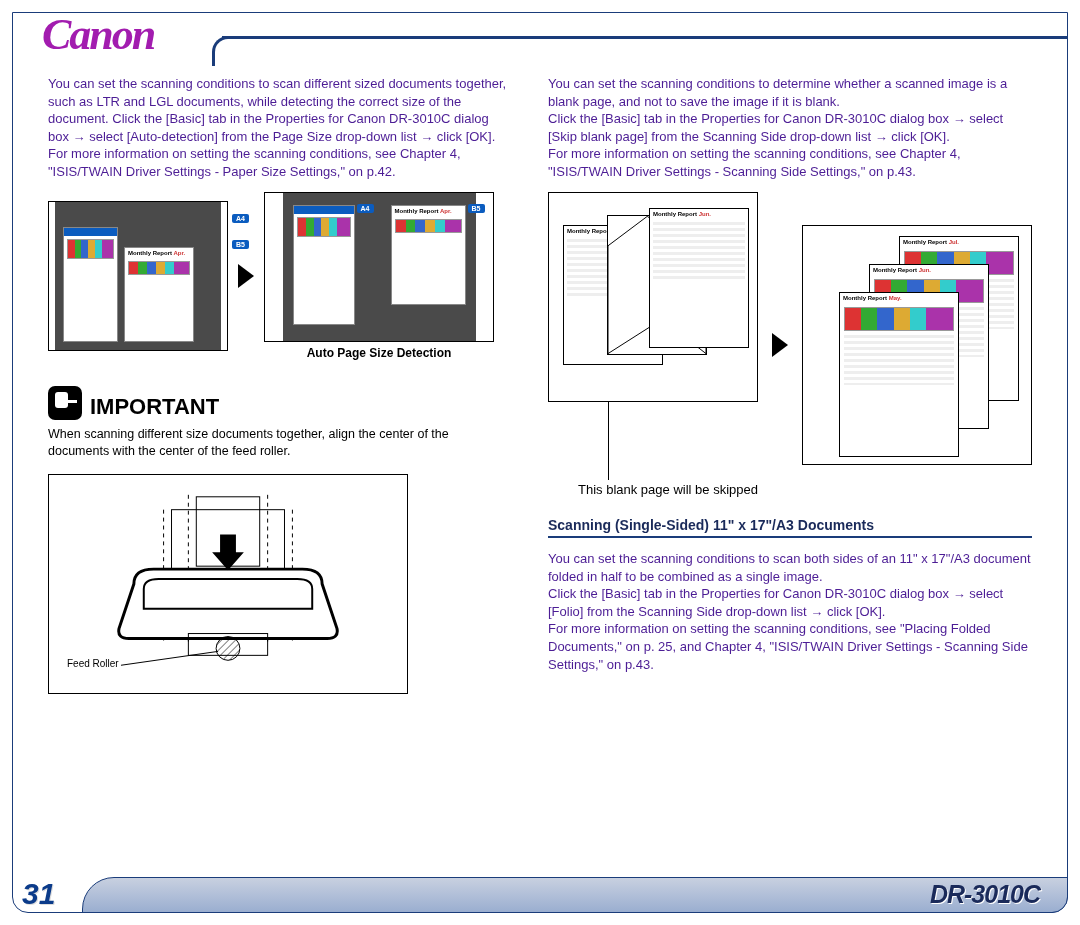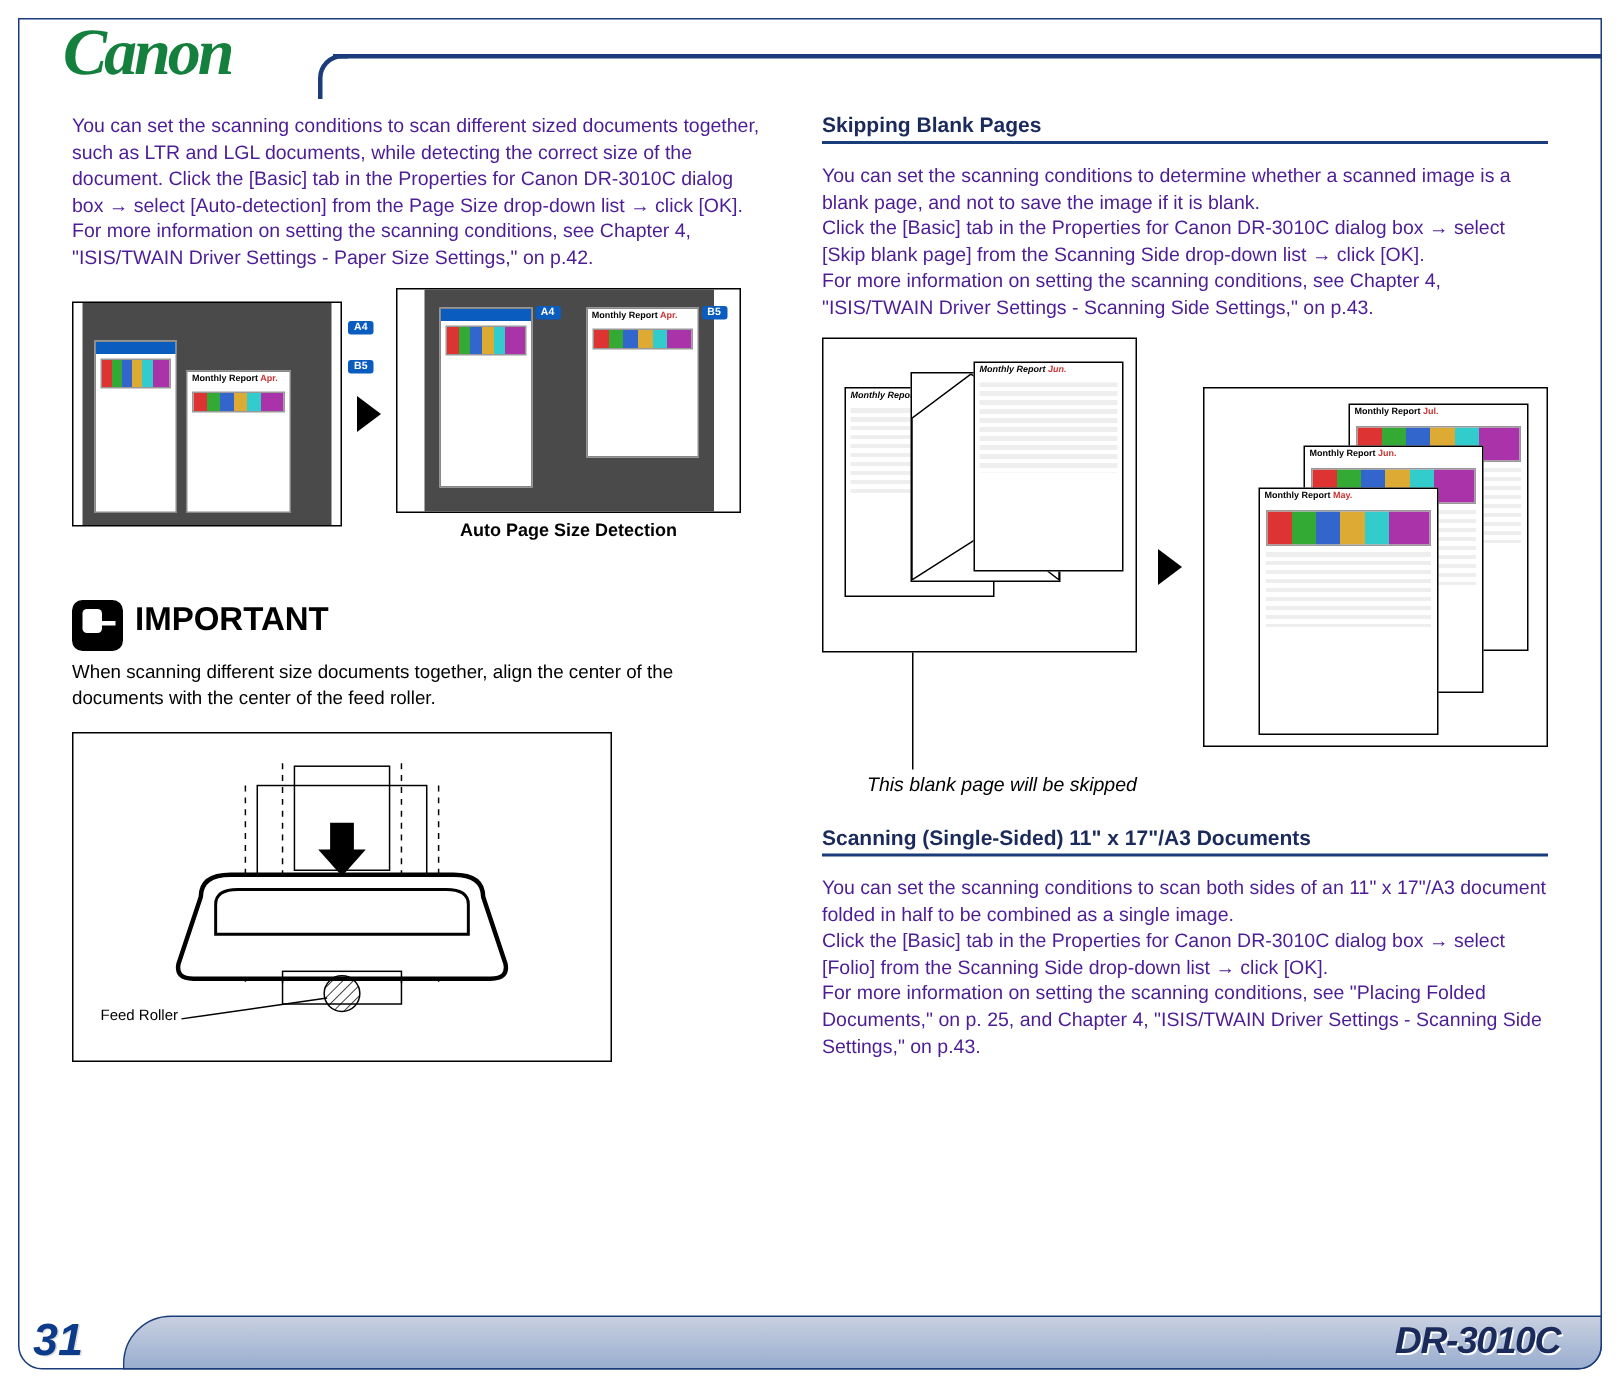--- a/index.html
+++ b/index.html
@@ -22,21 +22,21 @@
     top: 12px; left: 12px; right: 12px;
     height: 50px;
   }
   .logo {
     position: absolute;
     top: -3px; left: 30px;
     font-family: Georgia, serif;
     font-weight: bold;
     font-style: italic;
     font-size: 44px;
-    color: #15803d;
+    color: #a21caf;
     letter-spacing: -2px;
   }
   .top-rule {
     position: absolute;
     top: 24px;
     left: 210px;
     right: 0;
     height: 3px;
     background: #1a3c7a;
   }
@@ -120,23 +120,23 @@
     position: absolute;
     background: #0b5cbf;
     color: #fff;
     font-size: 7px;
     font-weight: bold;
     padding: 1px 4px;
     border-radius: 2px;
   }
   .important-row {
     display: flex;
-    align-items: flex-start;
+    align-items: flex-end;
     gap: 8px;
-    margin-top: 40px;
+    margin-top: 26px;
     margin-bottom: 6px;
   }
   .important-icon {
     width: 34px; height: 34px;
     background: #000;
     border-radius: 7px;
     position: relative;
   }
   .important-icon::before {
     content: "";
@@ -341,27 +341,26 @@
         </pattern>
         <circle cx="180" cy="175" r="12" fill="url(#hatch)" stroke="#000"></circle>
         <path d="M172 60 L188 60 L188 78 L196 78 L180 96 L164 78 L172 78 Z" fill="#000"></path>
         <line x1="72" y1="192" x2="170" y2="178" stroke="#000"></line>
       </svg>
       <div class="feed-label">Feed Roller</div>
     </div>
   </div>
 
   <div class="col">
-    <div class="section-heading">Skipping Blank Pages</div>
     <div class="body-text" style="white-space: pre-line;">You can set the scanning conditions to determine whether a scanned image is a blank page, and not to save the image if it is blank.
 Click the [Basic] tab in the Properties for Canon DR-3010C dialog box → select [Skip blank page] from the Scanning Side drop-down list → click [OK].
 For more information on setting the scanning conditions, see Chapter 4, "ISIS/TWAIN Driver Settings - Scanning Side Settings," on p.43.</div>
 
     <div class="skip-illus">
-      <div style="position:relative;font-style:italic;">
+      <div style="position:relative;">
         <div class="skip-left-box">
           <div class="fan-page" style="left:14px;top:32px;">
             <div class="report-title"><span>Monthly Report</span> <span class="month">May.</span></div>
             <div class="mini-body" style="padding:3px">
                 <div style="height:60px;background:repeating-linear-gradient(#eee,#eee 3px,#fff 3px,#fff 6px);"></div>
               </div>
           </div>
           <div class="fan-page" style="left:58px;top:22px;">
             <svg viewBox="0 0 100 140" style="width:100%;height:100%">
               <polygon points="0,140 0,30 40,0 100,35 100,140 55,105" fill="#fff" stroke="#000"></polygon>

